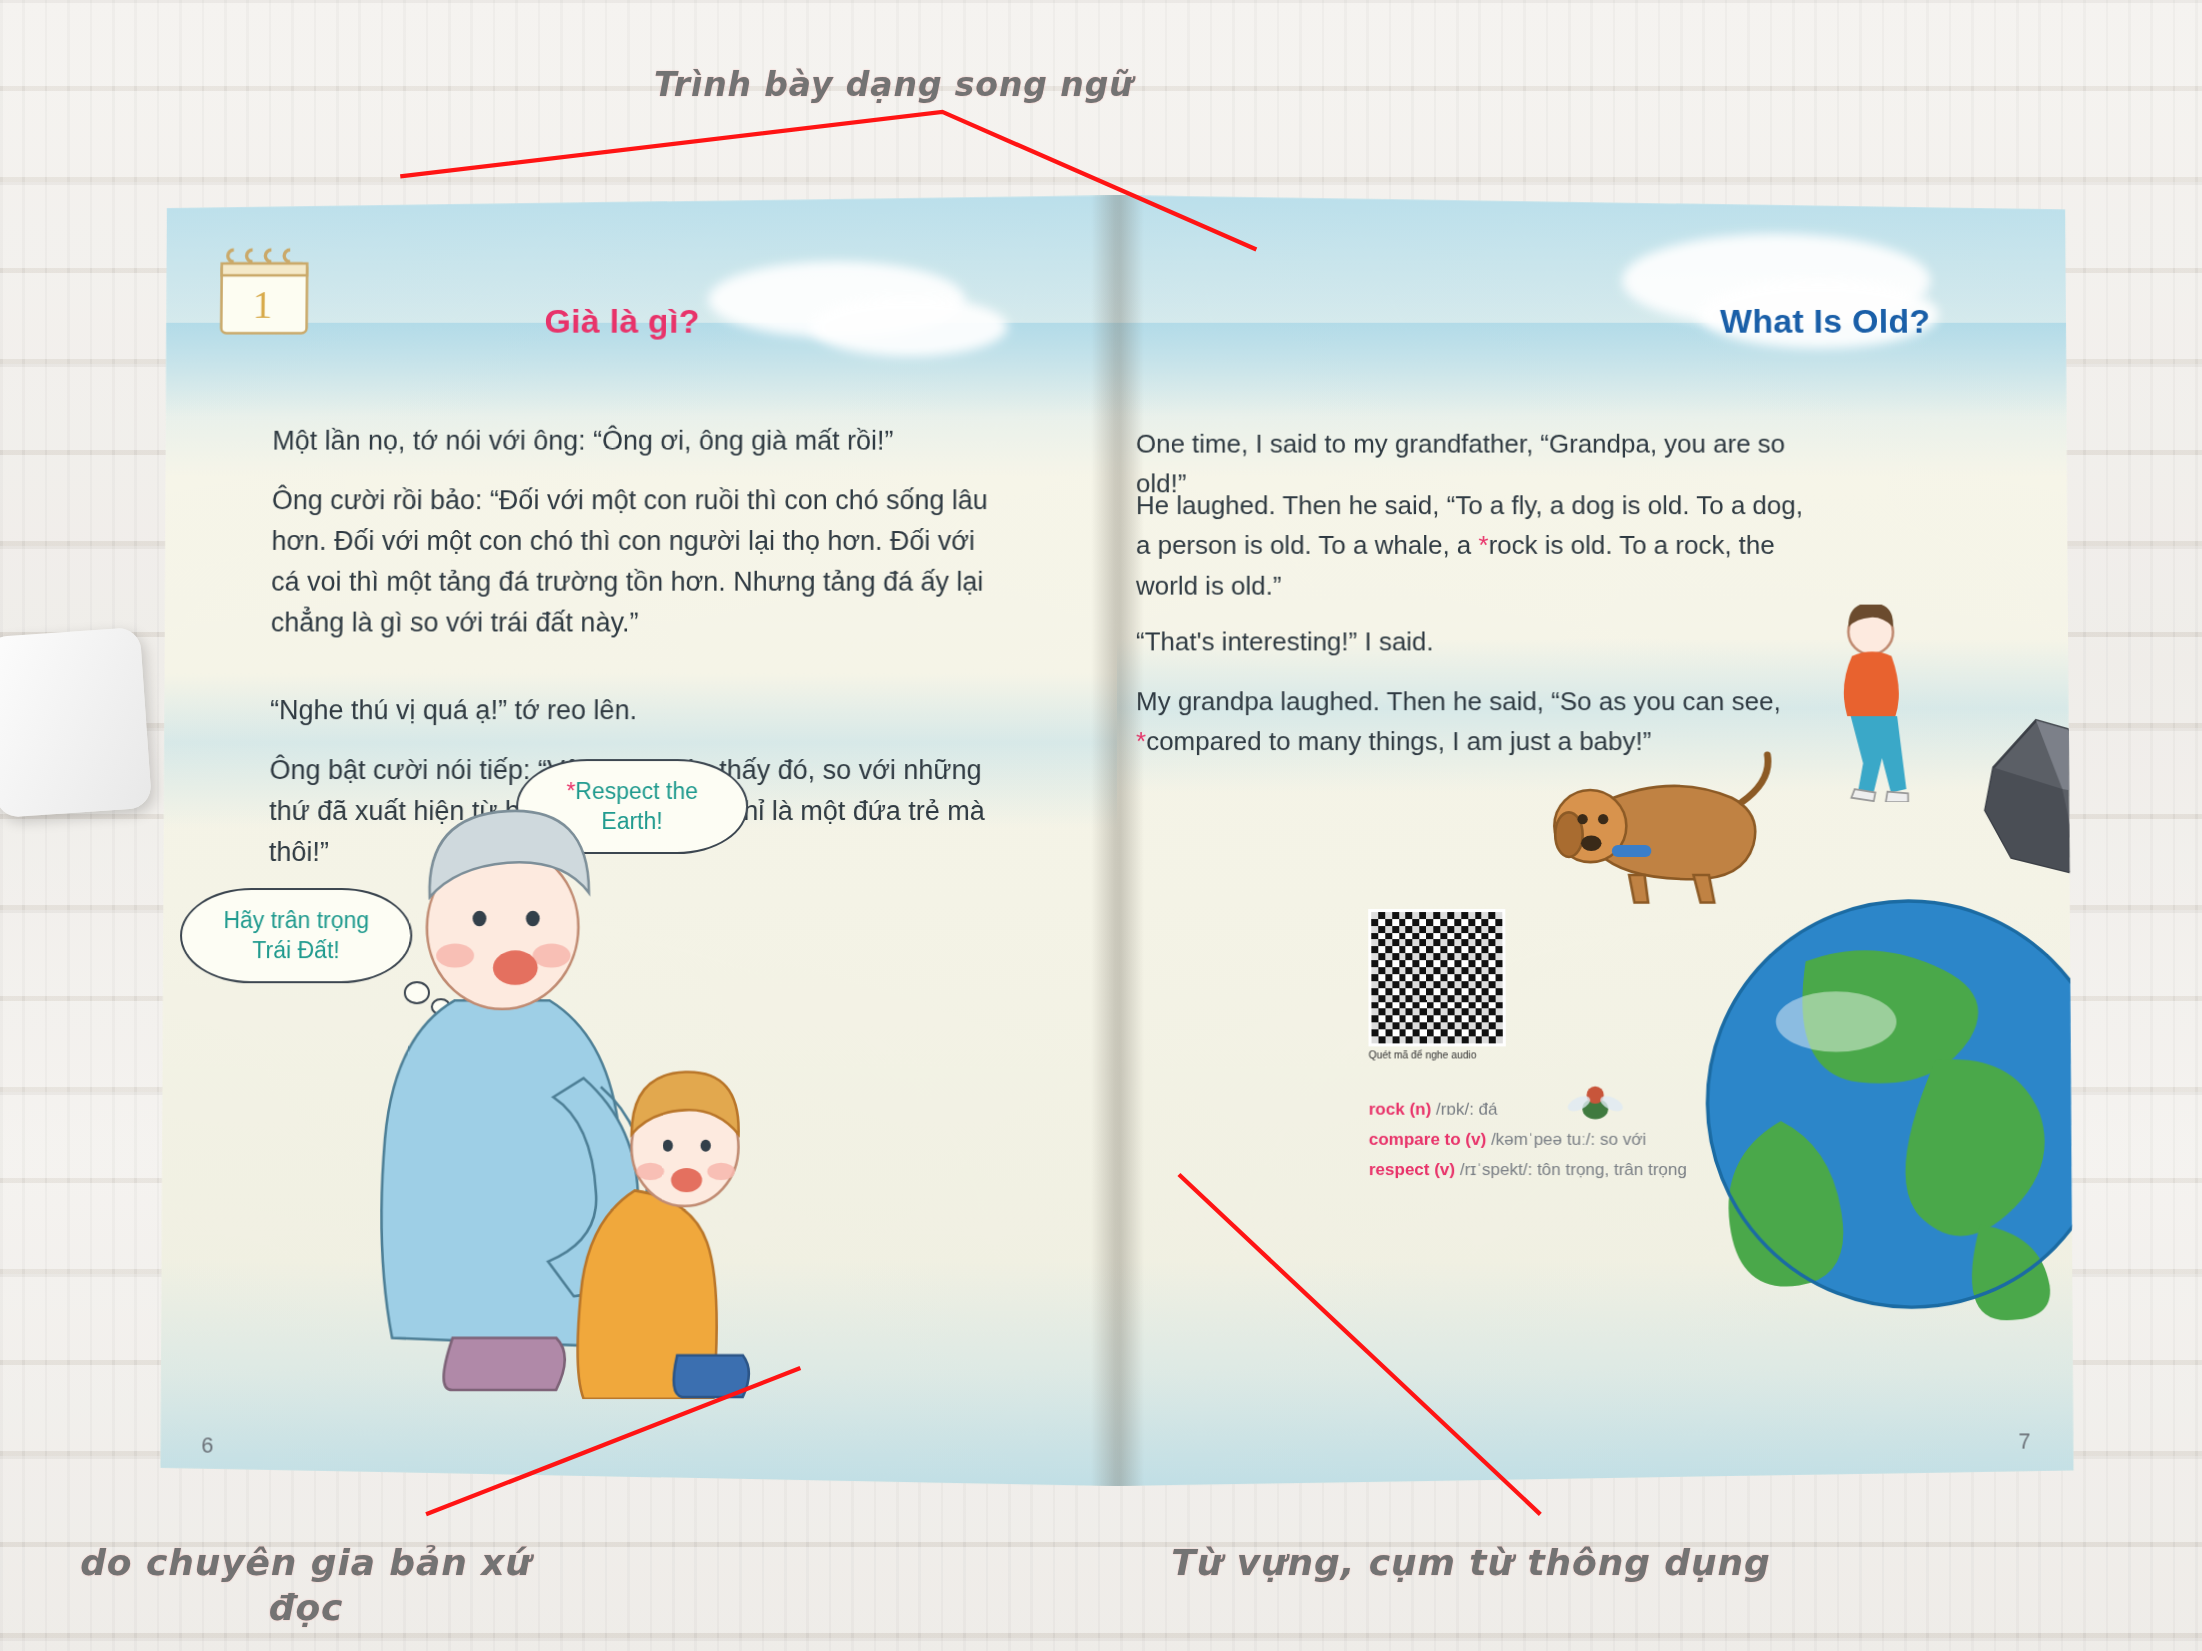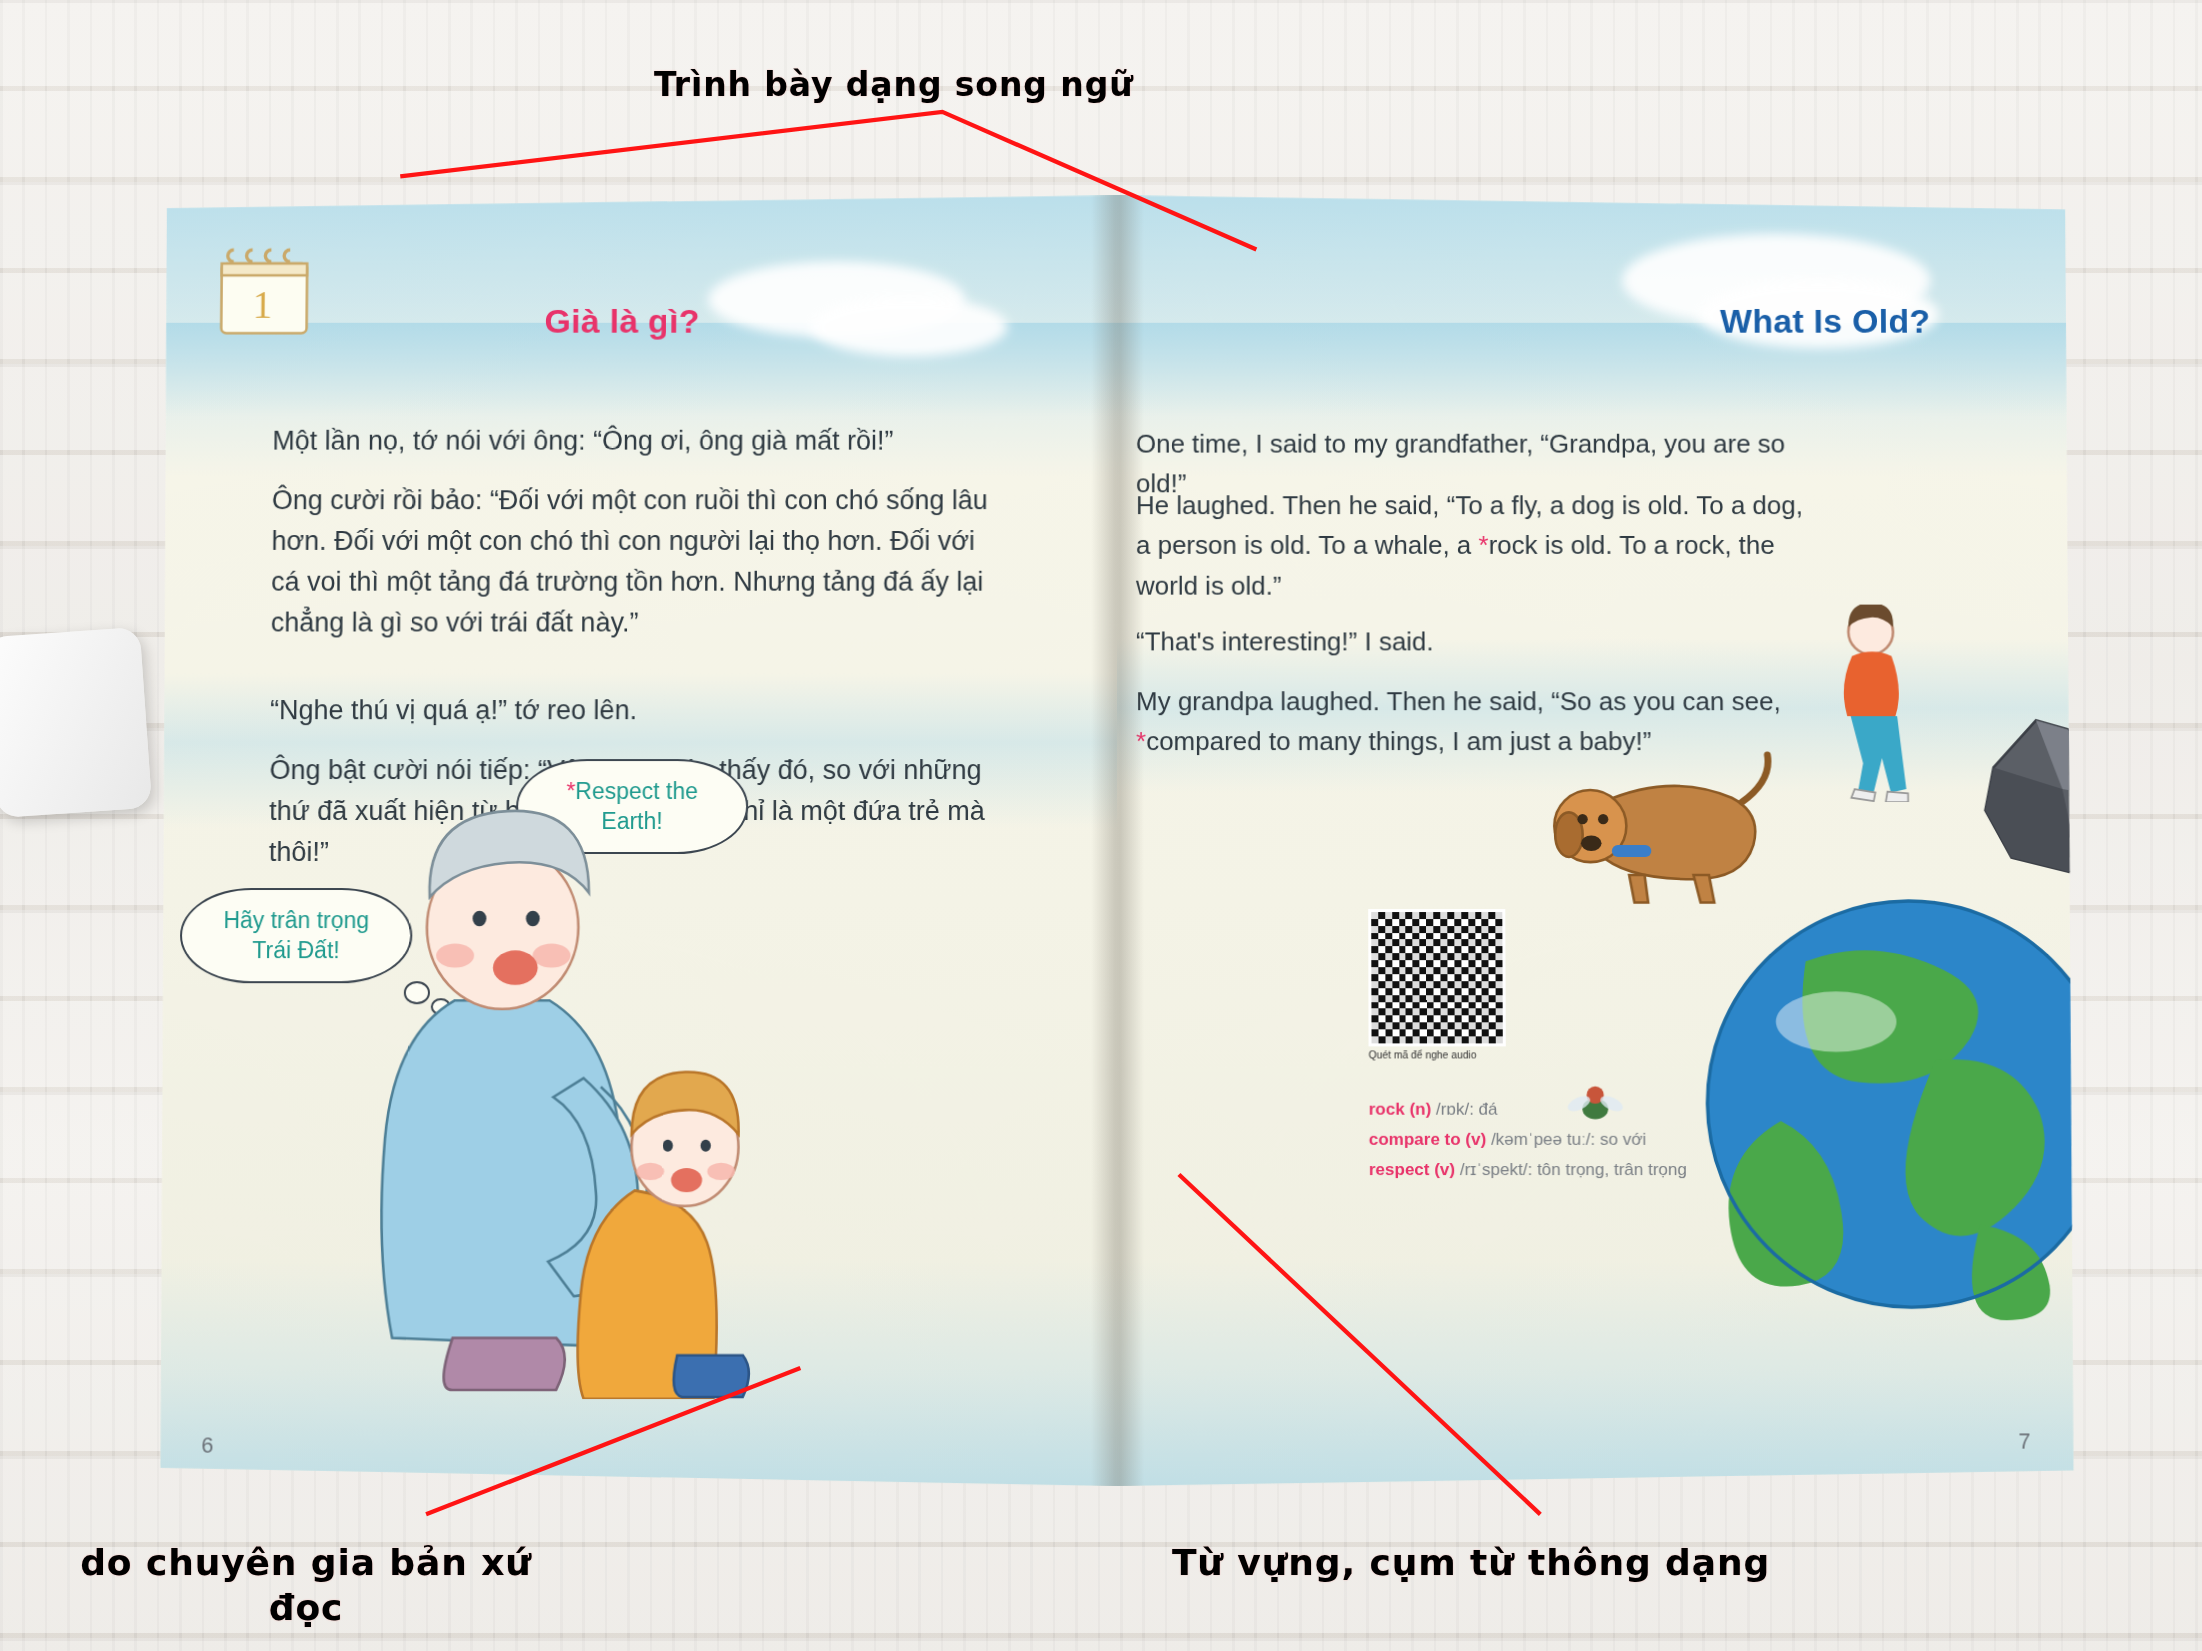--- a/index.html
+++ b/index.html
@@ -107,23 +107,24 @@
   #qr-caption{font-size:10.3px;color:#333;margin-top:3.4px;width:146px;}
   .vocab{position:absolute;font-size:17px;color:#7a7f85;}
   .vocab b{color:#e8336a;}
 
   
   .ill{position:absolute;}
 
   
   #anno{position:absolute;inset:0;pointer-events:none;}
   .anno-text{
-    position:absolute;color:#000000;font-weight:bold;
+    position:absolute;color:#737373;font-weight:bold;
     font-family:"DejaVu Sans",sans-serif;letter-spacing:0.9px;
     text-shadow:0 0 1.7px rgba(255,0,0,.25);
+    font-style:italic;
   }
   #anno-top{left:654px;top:65px;font-size:33px;}
   #anno-bl{left:65px;top:1540px;font-size:36px;width:482px;text-align:center;line-height:1.25;}
   #anno-br{left:800px;top:1540px;font-size:36px;width:1342px;text-align:center;line-height:1.25;}
 </style>
 </head>
 <body>
 
 <div id="wood"></div>
 <div id="white-object"></div>
@@ -313,16 +314,16 @@
     <line x1="1790" y1="1760" x2="1370" y2="1365" stroke="#ff1414" stroke-width="5"></line>
   </svg>
 
   <div class="anno-text" id="anno-top">Trình bày dạng song ngữ</div>
 
   <div class="anno-text" id="anno-bl">
     <div>do chuyên gia bản xứ đọc</div>
   </div>
 
   <div class="anno-text" id="anno-br">
-    <div>Từ vựng, cụm từ thông dạng</div>
+    <div>Từ vựng, cụm từ thông dụng</div>
   </div>
 </div>
 
 
 </body></html>

